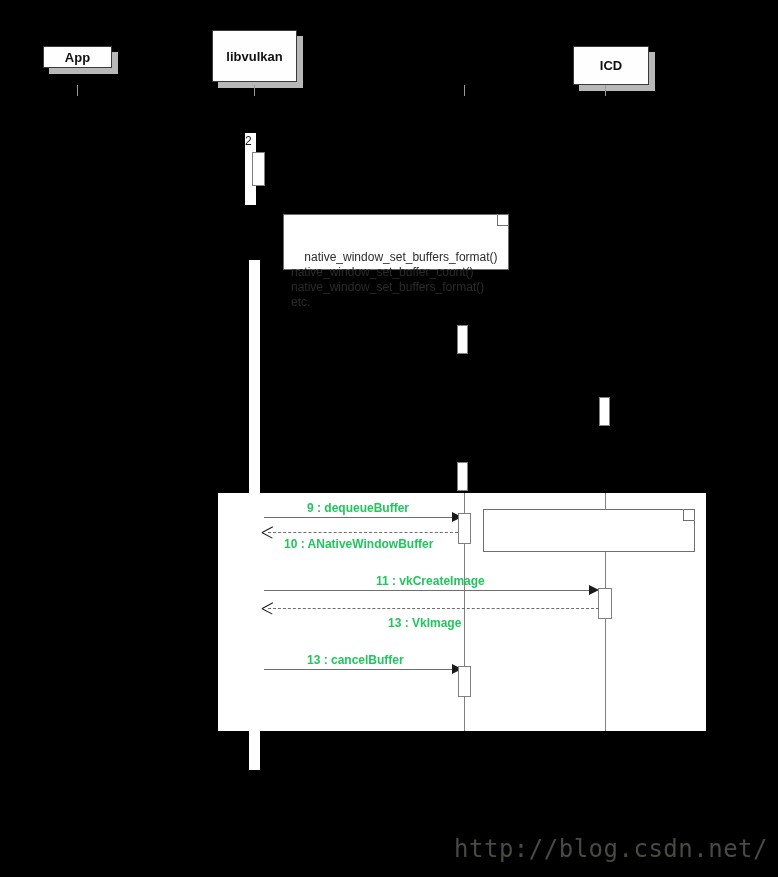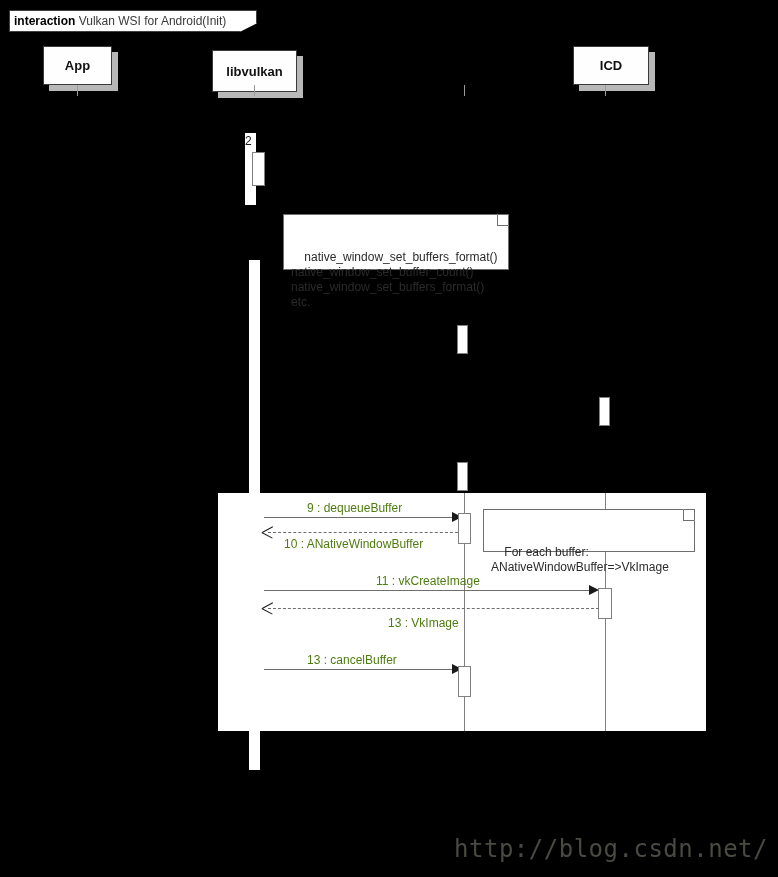--- a/index.html
+++ b/index.html
@@ -134,22 +134,23 @@
     height: 0;
     border-top: 1.4px solid #1a1a1a;
     transform-origin: 0 0;
   }
   .arrow-open::before { transform: rotate(-28deg); }
   .arrow-open::after  { transform: rotate(28deg); }
 
   .msg-label {
     position: absolute;
     font-size: 12px;
-    color: #4d7c0f;
-    white-space: nowrap;
+    color: #22c55e;
+    white-space: nowrap;
+    font-weight: bold;
   }
 
   
   .note {
     position: absolute;
     background: #ffffff;
     border: 1px solid #6e6e6e;
     box-sizing: border-box;
     font-size: 12px;
     line-height: 15px;
@@ -187,32 +188,28 @@
     letter-spacing: 0.5px;
     color: #4a4a42;
     white-space: nowrap;
   }
 </style>
 </head>
 <body>
 
 <div id="canvas">
 
-  <div id="frame-tab">
-    <span class="kw">interaction</span>
-    <span>Vulkan WSI for Android(Init)</span>
-  </div>
-
-  <div class="participant" style="left:43px; top:46px; width:69px; height:39px;">
+
+  <div class="participant" style="left:43px; top:46px; width:69px; height:22px;">
     <div class="shadow"></div>
     <div class="box">App</div>
   </div>
   <div class="lifeline-stub" style="left:77px; top:85px; height:11px;"></div>
 
-  <div class="participant" style="left:212px; top:50px; width:85px; height:42px;">
+  <div class="participant" style="left:212px; top:30px; width:85px; height:52px;">
     <div class="shadow"></div>
     <div class="box">libvulkan</div>
   </div>
   <div class="lifeline-stub" style="left:254px; top:85px; height:11px;"></div>
 
   <div class="lifeline-stub" style="left:464px; top:85px; height:11px;"></div>
 
   <div class="participant" style="left:573px; top:46px; width:76px; height:39px;">
     <div class="shadow"></div>
     <div class="box">ICD</div>
@@ -248,22 +245,20 @@
   <div class="msg-line" style="left:264px; top:517px; width:192px;"></div>
   <div class="arrow-solid" style="left:452px; top:512px;"></div>
   <div class="activation" style="left:458px; top:513px; width:13px; height:31px;"></div>
 
   <div class="msg-line dashed" style="left:268px; top:532px; width:190px;"></div>
   <div class="arrow-open" style="left:262px; top:527px;"></div>
   <div class="msg-label" style="left:284px; top:537px;">10 : ANativeWindowBuffer</div>
 
   <div class="note" style="left:483px; top:509px; width:212px; height:43px;">
     <div class="fold"></div>
-    <span>For each buffer:
-ANativeWindowBuffer=&gt;VkImage</span>
   </div>
 
   <div class="msg-label" style="left:376px; top:574px;">11 : vkCreateImage</div>
   <div class="msg-line" style="left:264px; top:590px; width:333px;"></div>
   <div class="arrow-solid" style="left:589px; top:585px;"></div>
   <div class="activation" style="left:598px; top:588px; width:14px; height:31px;"></div>
 
   <div class="msg-line dashed" style="left:268px; top:608px; width:331px;"></div>
   <div class="arrow-open" style="left:262px; top:603px;"></div>
   <div class="msg-label" style="left:388px; top:616px;">13 : VkImage</div>

